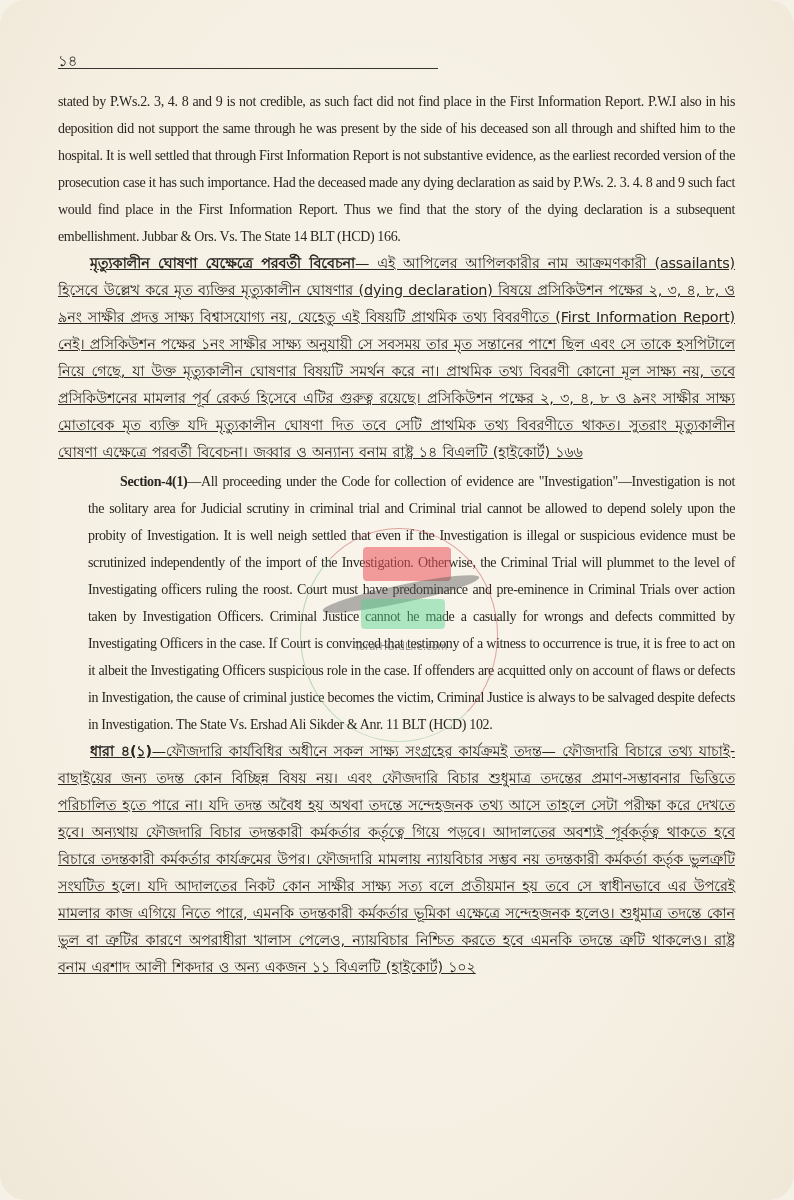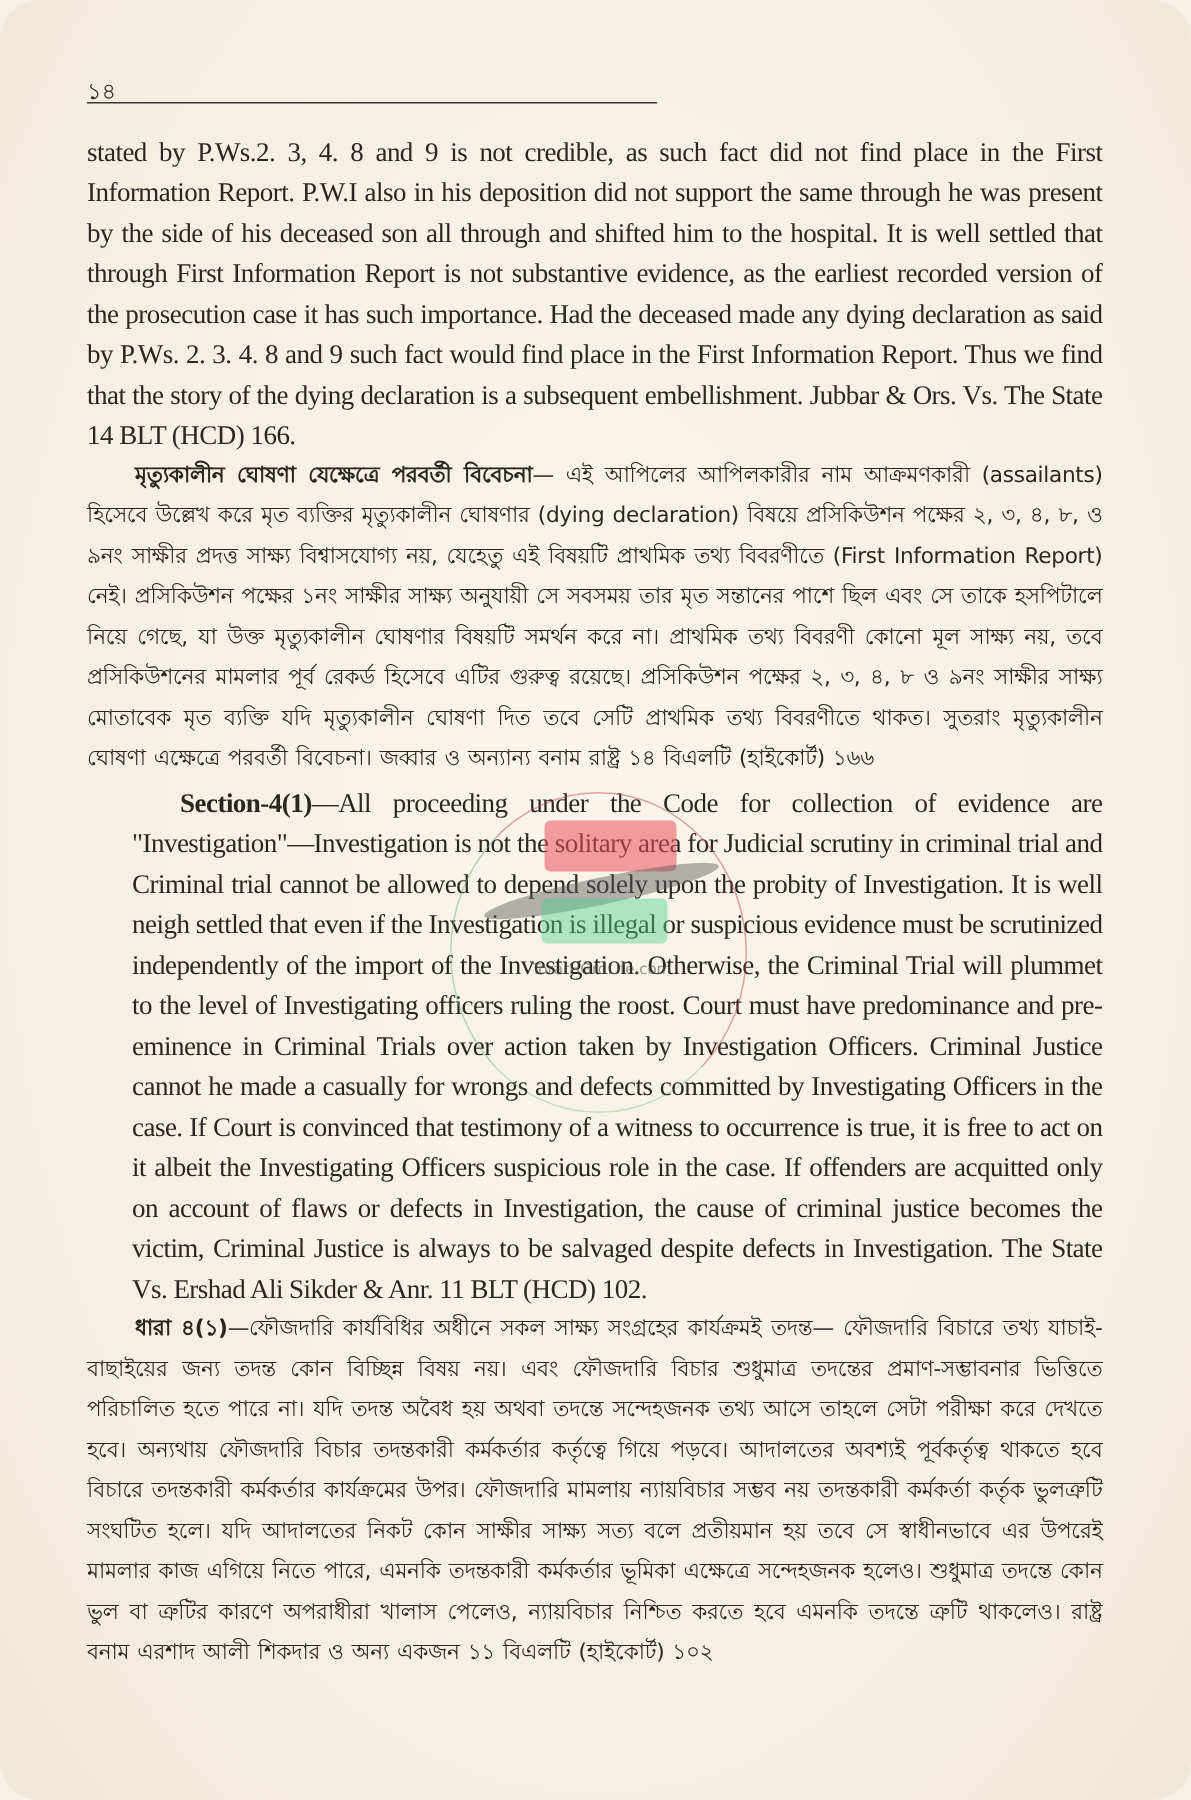--- a/index.html
+++ b/index.html
@@ -25,27 +25,27 @@
     font-family: "DejaVu Sans", sans-serif;
   }
   .running-title {
     position: absolute; left: 88px; top: 12px; font-size: 14px;
     font-family: "DejaVu Sans", sans-serif; white-space: nowrap;
   }
   .body-text {
     position: absolute; left: 58px; top: 88px; width: 677px;
   }
   .para {
-    margin: 0; font-size: 18px; line-height: 27px; text-align: justify;
+    margin: 0; font-size: 14px; line-height: 27px; text-align: justify;
     text-align-last: left;
     letter-spacing: -0.35px;
   }
   .para.bn {
     font-family: "DejaVu Sans", sans-serif; font-size: 14.4px; line-height: 27px;
-    letter-spacing: -0.2px; word-spacing: 1px;
+    letter-spacing: -0.2px; word-spacing: 1px; text-decoration: underline;
   }
   .indent { text-indent: 32px; }
   .lead { font-weight: bold; }
   .lead.bn-lead { font-weight: bold; }
   .watermark {
     position: absolute; left: 300px; top: 528px; width: 196px; height: 212px;
     border-radius: 50%;
     border: 1.5px solid rgba(190,60,60,0.45);
     border-left-color: rgba(100,180,110,0.45);
     border-bottom-color: rgba(100,180,110,0.35);

